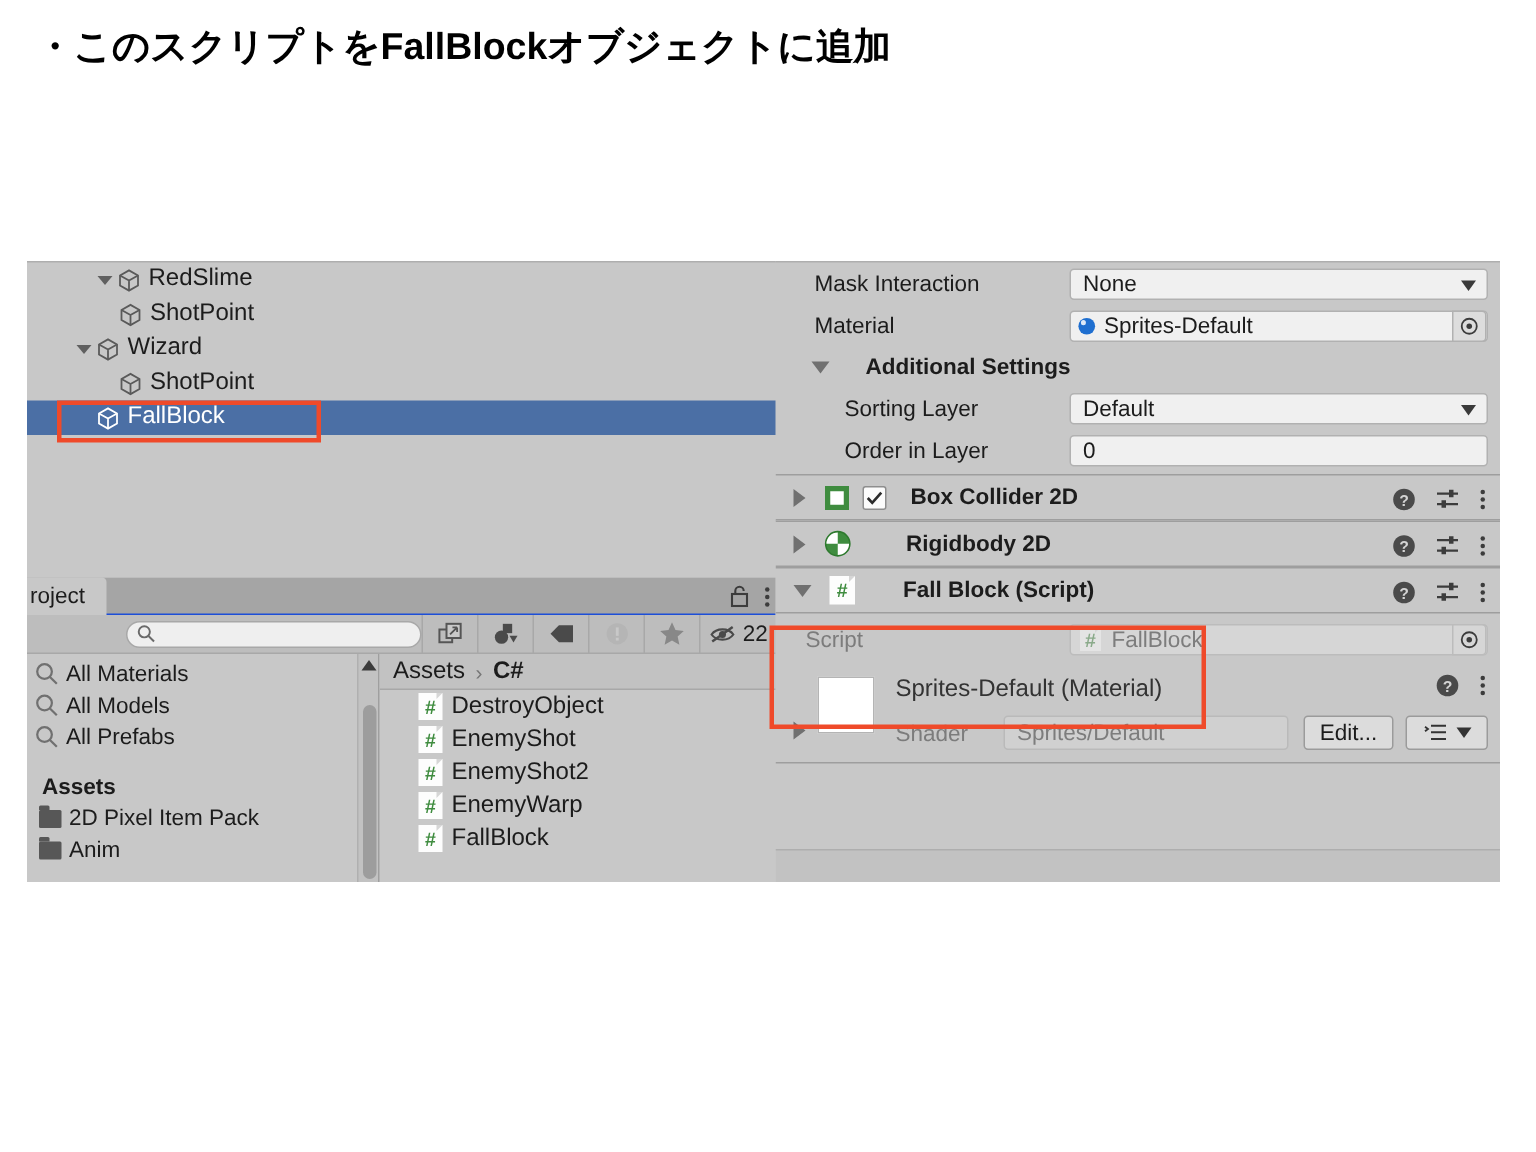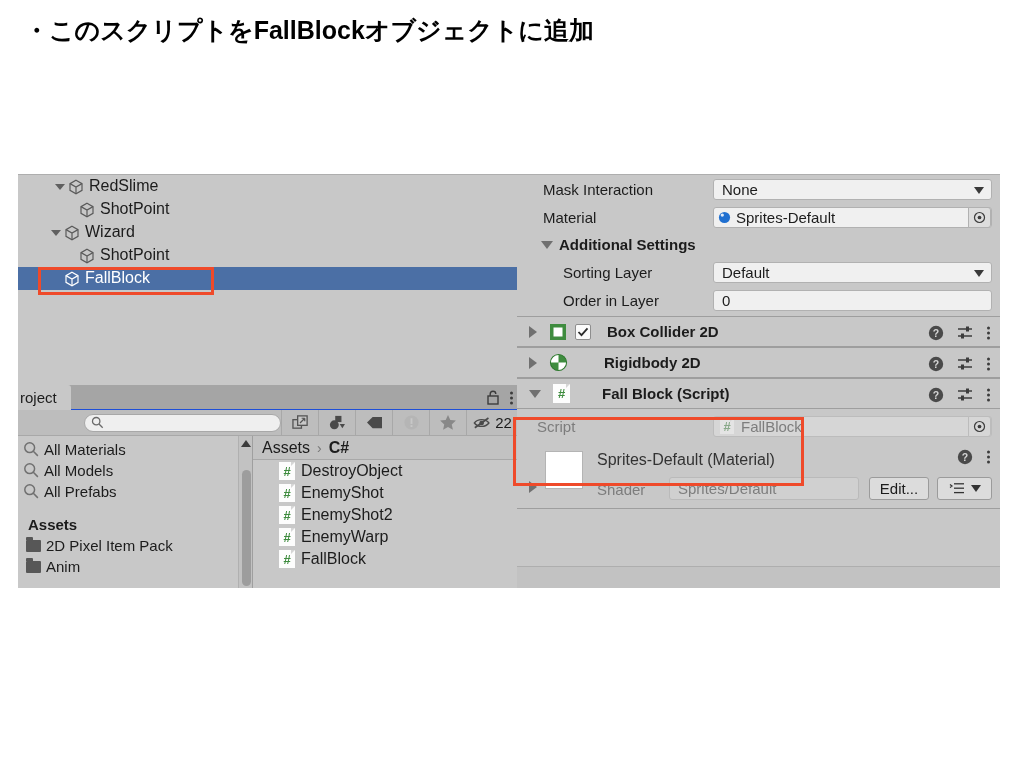--- a/index.html
+++ b/index.html
@@ -237,21 +237,21 @@
     width: 23px; height: 21px;
     background: #dddddd;
     border: 1px solid #b1b1b1;
     border-radius: 0 3px 3px 0;
     display: flex; align-items: center; justify-content: center;
   }
   .sect-head {
     height: 27px;
     display: flex; align-items: center;
     font-size: 15px; font-weight: bold; color: #1c1c1c;
-    padding-left: 24px; gap: 6px;
+    padding-left: 24px; gap: 24px;
   }
   .tri-down {
     width: 0; height: 0;
     border-left: 6px solid transparent;
     border-right: 6px solid transparent;
     border-top: 8px solid #707070;
   }
   .tri-right {
     width: 0; height: 0;
     border-top: 6px solid transparent;
@@ -369,21 +369,21 @@
 <body>
 
 <div id="root">
 
   <div class="slide-title">・このスクリプトをFallBlockオブジェクトに追加</div>
 
   <div id="left-col">
 
     <div id="hierarchy">
 
-      <div class="h-row" style="padding-left:34px">
+      <div class="h-row" style="padding-left:44px">
         <span class="h-foldout">
             <span class="tri-d"></span>
           </span>
         <svg class="cube-ico" viewBox="0 0 24 24">
           <path d="M12 3 L20 7.5 L20 16.5 L12 21 L4 16.5 L4 7.5 Z" fill="none" stroke="#5a5a5a" stroke-width="1.6"></path>
           <path d="M4 7.5 L12 12 L20 7.5 M12 12 L12 21" fill="none" stroke="#5a5a5a" stroke-width="1.6"></path>
         </svg>
         <span class="h-label">RedSlime</span>
       </div>
 

